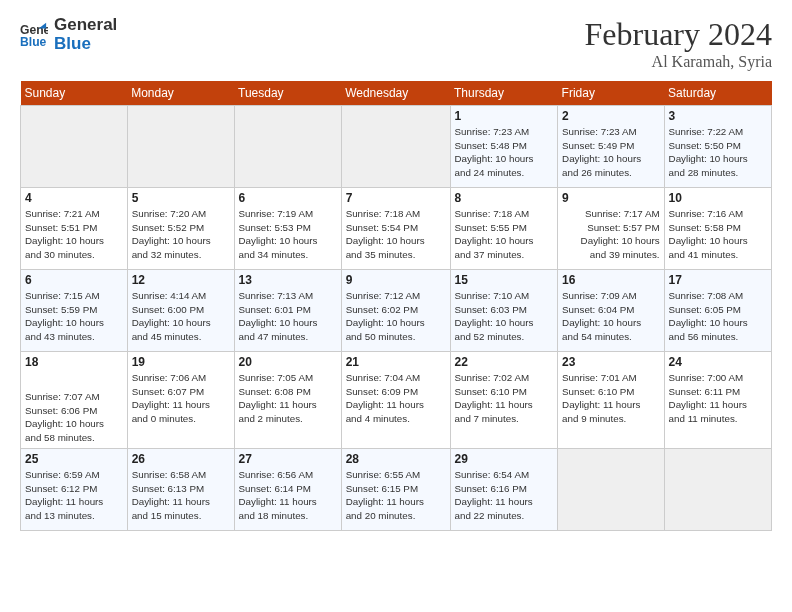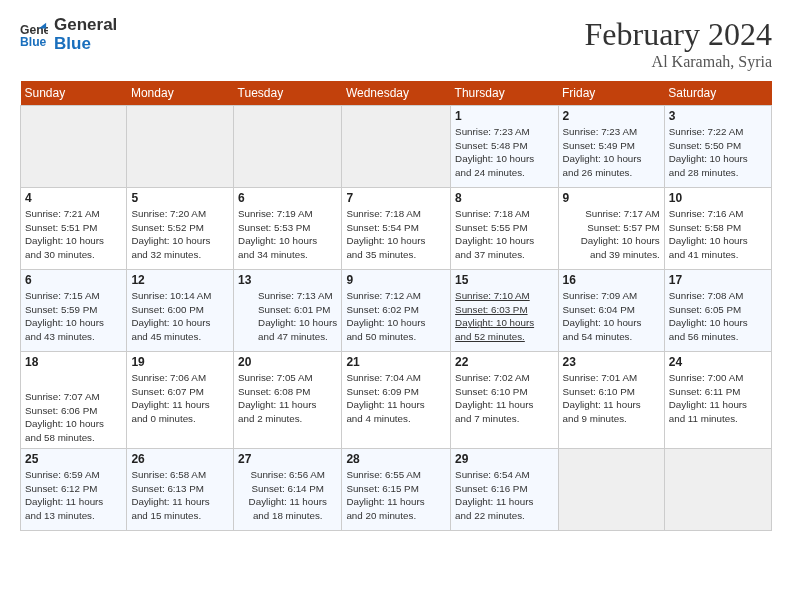--- a/index.html
+++ b/index.html
@@ -203,42 +203,42 @@
         <tr>
           <td>
             <span class="day-number">6</span>
             <div class="day-detail" style="white-space: pre-line;">Sunrise: 7:15 AM
 Sunset: 5:59 PM
 Daylight: 10 hours
 and 43 minutes.</div>
           </td>
           <td>
             <span class="day-number">12</span>
-            <div class="day-detail" style="white-space: pre-line;">Sunrise: 10:14 AM
+            <div class="day-detail" style="white-space: pre-line;">Sunrise: 4:14 AM
 Sunset: 6:00 PM
 Daylight: 10 hours
 and 45 minutes.</div>
           </td>
           <td>
             <span class="day-number">13</span>
-            <div class="day-detail" style="white-space: pre-line; margin-left: 20px;">Sunrise: 7:13 AM
+            <div class="day-detail" style="white-space: pre-line;">Sunrise: 7:13 AM
 Sunset: 6:01 PM
 Daylight: 10 hours
 and 47 minutes.</div>
           </td>
           <td>
             <span class="day-number">9</span>
             <div class="day-detail" style="white-space: pre-line;">Sunrise: 7:12 AM
 Sunset: 6:02 PM
 Daylight: 10 hours
 and 50 minutes.</div>
           </td>
           <td>
             <span class="day-number">15</span>
-            <div class="day-detail" style="white-space: pre-line; text-decoration: underline;">Sunrise: 7:10 AM
+            <div class="day-detail" style="white-space: pre-line;">Sunrise: 7:10 AM
 Sunset: 6:03 PM
 Daylight: 10 hours
 and 52 minutes.</div>
           </td>
           <td>
             <span class="day-number">16</span>
             <div class="day-detail" style="white-space: pre-line;">Sunrise: 7:09 AM
 Sunset: 6:04 PM
 Daylight: 10 hours
 and 54 minutes.</div>
@@ -312,21 +312,21 @@
           </td>
           <td>
             <span class="day-number">26</span>
             <div class="day-detail" style="white-space: pre-line;">Sunrise: 6:58 AM
 Sunset: 6:13 PM
 Daylight: 11 hours
 and 15 minutes.</div>
           </td>
           <td>
             <span class="day-number">27</span>
-            <div class="day-detail" style="white-space: pre-line; text-align: center;">Sunrise: 6:56 AM
+            <div class="day-detail" style="white-space: pre-line;">Sunrise: 6:56 AM
 Sunset: 6:14 PM
 Daylight: 11 hours
 and 18 minutes.</div>
           </td>
           <td>
             <span class="day-number">28</span>
             <div class="day-detail" style="white-space: pre-line;">Sunrise: 6:55 AM
 Sunset: 6:15 PM
 Daylight: 11 hours
 and 20 minutes.</div>

